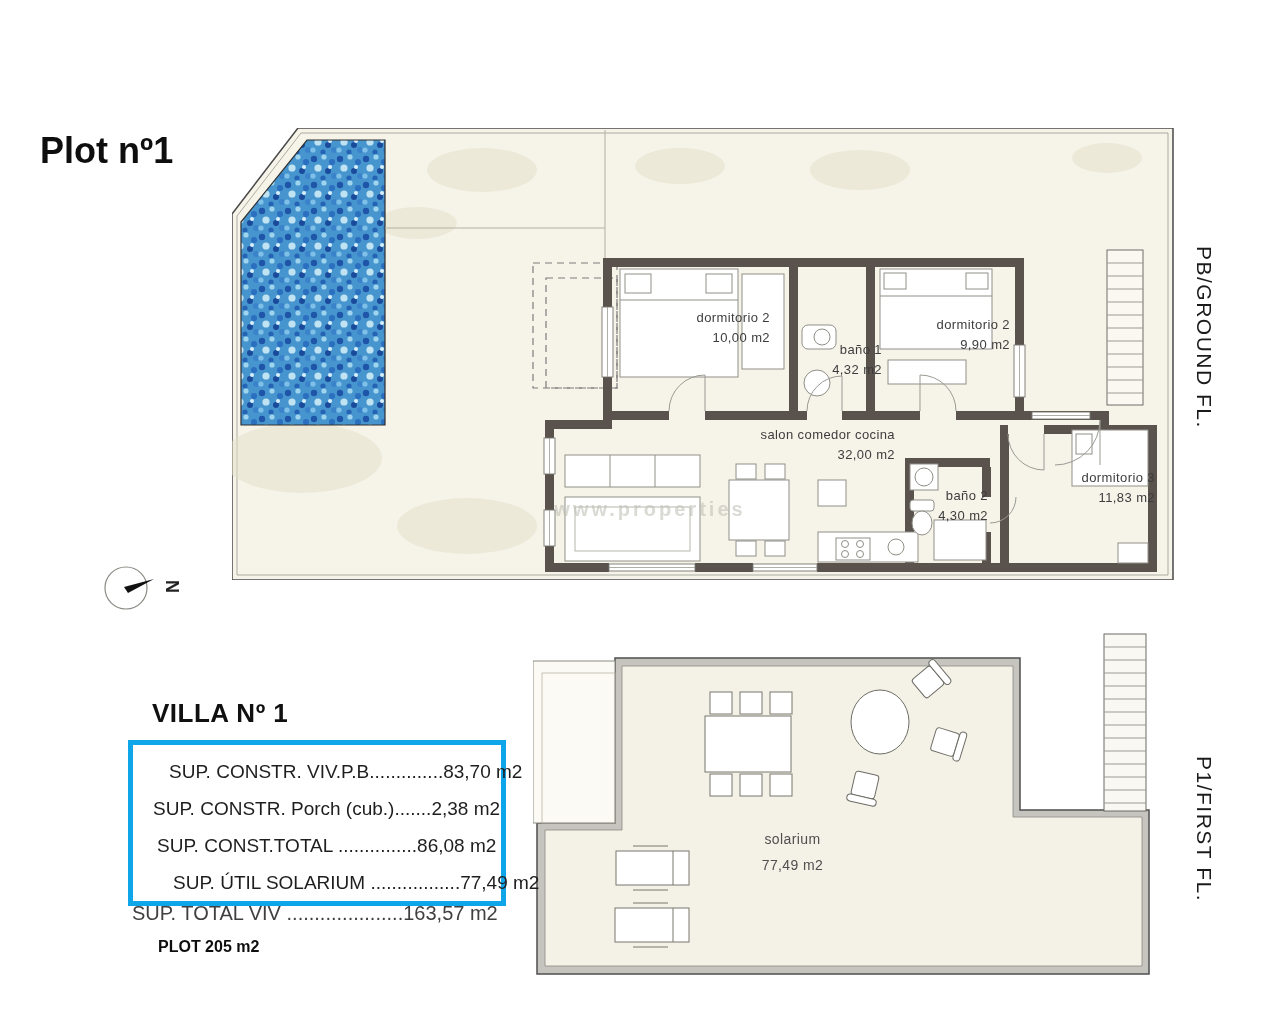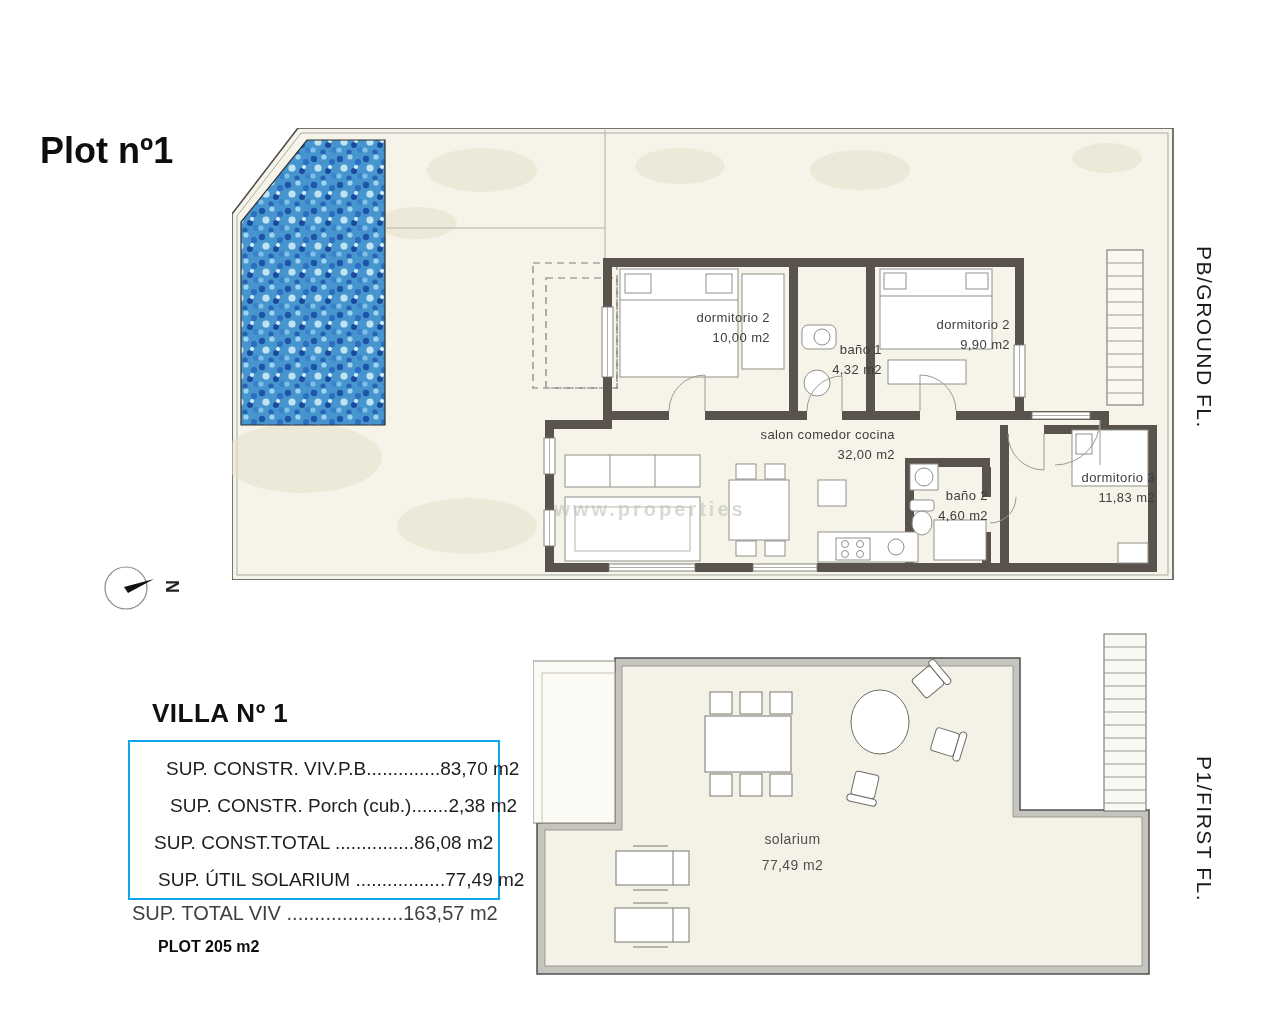--- a/index.html
+++ b/index.html
@@ -5,21 +5,21 @@
   html,body{margin:0;padding:0;}
   body{width:1280px;height:1024px;background:#ffffff;position:relative;overflow:hidden;
        font-family:"Liberation Sans", sans-serif;}
   .abs{position:absolute;}
   .plot-title{left:40px;top:130px;font-size:36px;font-weight:bold;color:#0e0e0e;letter-spacing:0px;}
   .room-label{color:#3d3d3d;font-size:13px;letter-spacing:0.4px;text-align:right;line-height:20px;}
   .room-label .area{display:block;}
   .side-label{font-size:21px;color:#1b1b1b;letter-spacing:1.5px;white-space:nowrap;
               transform:rotate(90deg);transform-origin:0 0;}
   .villa-title{left:152px;top:698px;font-size:26px;font-weight:bold;color:#101010;letter-spacing:0.5px;}
-  .area-box{left:128px;top:740px;width:368px;height:156px;border:2px solid #0ea5e9;background:#ffffff;}
+  .area-box{left:128px;top:740px;width:368px;height:156px;border:5px solid #0ea5e9;background:#ffffff;}
   .area-row{font-size:19px;color:#1e1e1e;height:37px;line-height:37px;white-space:nowrap;}
   .total-row{left:132px;top:902px;font-size:20px;color:#404040;white-space:nowrap;}
   .plot-size{left:158px;top:938px;font-size:16px;font-weight:bold;color:#0e0e0e;}
   .watermark{left:478px;top:498px;width:344px;font-size:20px;font-weight:bold;text-align:center;
              color:rgba(187,187,178,0.55);letter-spacing:3px;filter:blur(0.4px);}
   .solarium-label{color:#4f4f4f;font-size:14px;line-height:26px;letter-spacing:0.4px;text-align:center;}
 </style>
 </head>
 <body>
 
@@ -286,38 +286,38 @@
 <div class="abs room-label" style="left:875px;top:315px;width:135px;">
   <span>dormitorio 2</span>
   <span class="area">9,90 m2</span>
 </div>
 <div class="abs room-label" style="left:675px;top:425px;width:220px;">
   <span>salon comedor cocina</span>
   <span class="area">32,00 m2</span>
 </div>
 <div class="abs room-label" style="left:898px;top:486px;width:90px;">
   <span>baño 2</span>
-  <span class="area">4,60 m2</span>
+  <span class="area">4,30 m2</span>
 </div>
 <div class="abs room-label" style="left:1035px;top:468px;width:120px;">
   <span>dormitorio 3</span>
   <span class="area">11,83 m2</span>
 </div>
 
 <div class="abs solarium-label" style="left:735px;top:826px;width:115px;">
   <span>solarium</span><br>
   <span>77,49 m2</span>
 </div>
 
 <div class="abs side-label" style="left:1216px;top:246px;">PB/GROUND FL.</div>
 <div class="abs side-label" style="left:1216px;top:756px;">P1/FIRST FL.</div>
 
 <div class="abs watermark">www.properties</div>
 
 <div class="abs villa-title">VILLA Nº 1</div>
 <div class="abs area-box">
   <div class="area-row" style="padding-left:36px;margin-top:8px;">SUP. CONSTR. VIV.P.B..............83,70 m2</div>
-  <div class="area-row" style="padding-left:40px;">SUP. CONSTR. Porch (cub.).......2,38 m2</div>
-  <div class="area-row" style="padding-left:0;margin-left:24px;">SUP. CONST.TOTAL ...............86,08 m2</div>
-  <div class="area-row" style="padding-left:28px;">SUP. ÚTIL SOLARIUM .................77,49 m2</div>
+  <div class="area-row" style="padding-left:20px;">SUP. CONSTR. Porch (cub.).......2,38 m2</div>
+  <div class="area-row" style="padding-left:24px;">SUP. CONST.TOTAL ...............86,08 m2</div>
+  <div class="area-row" style="padding-left:40px;">SUP. ÚTIL SOLARIUM .................77,49 m2</div>
 </div>
 <div class="abs total-row">SUP. TOTAL VIV .....................163,57 m2</div>
 <div class="abs plot-size">PLOT 205 m2</div>
 
 </body></html>

